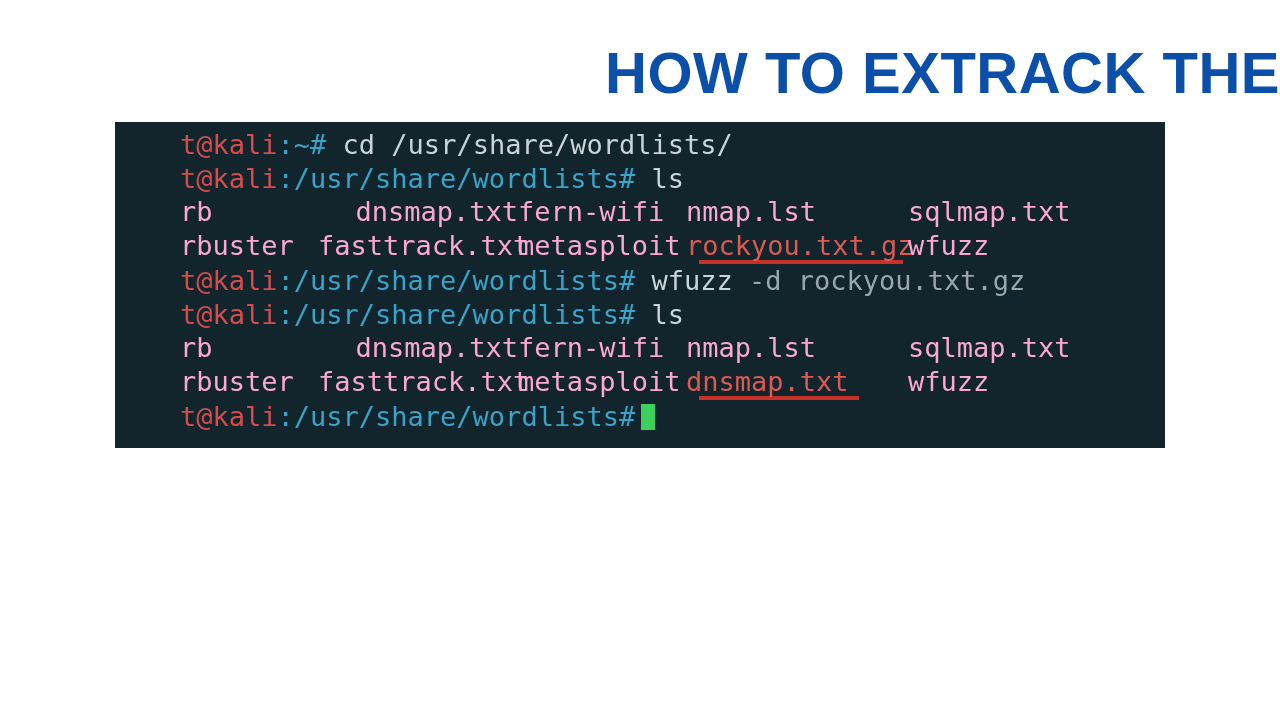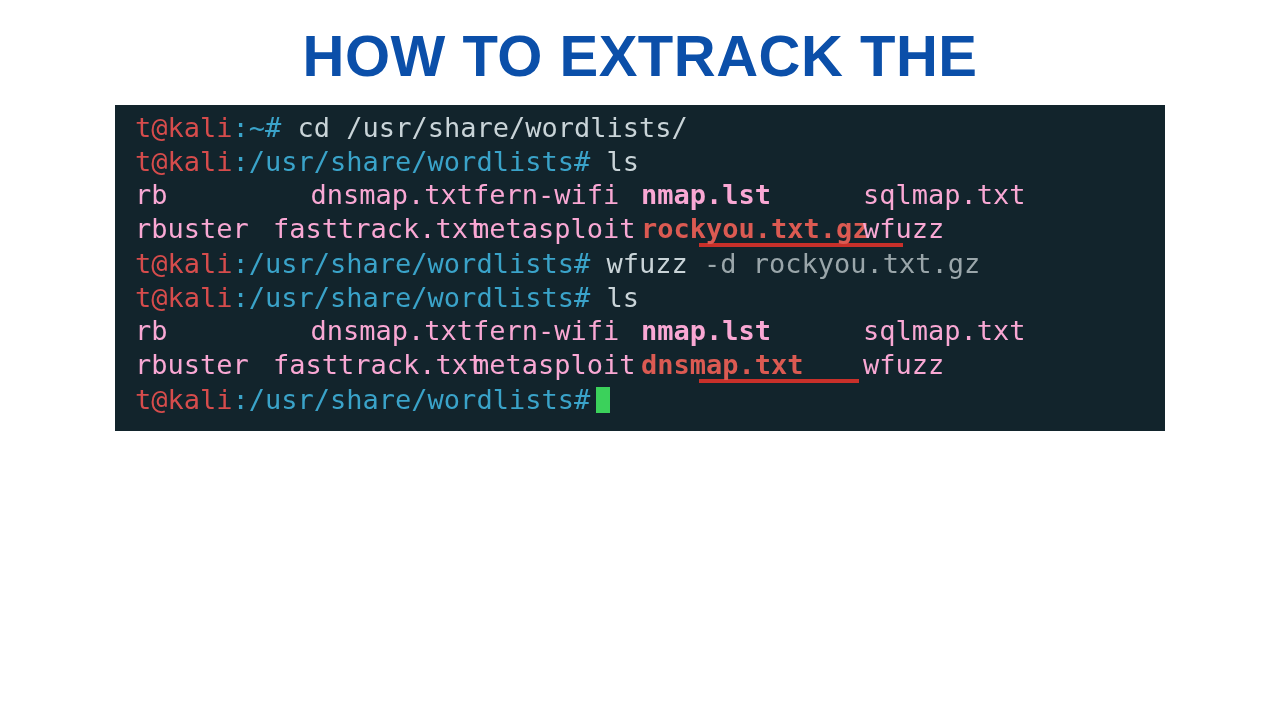--- a/index.html
+++ b/index.html
@@ -4,44 +4,44 @@
 <style>
   * { margin: 0; padding: 0; box-sizing: border-box; }
   body {
     width: 1280px;
     height: 720px;
     background: #ffffff;
     font-family: Arial, Helvetica, sans-serif;
     overflow: hidden;
   }
   .title {
-    text-align: center;
+    text-align: right;
     font-weight: 900;
     font-size: 58px;
     line-height: 1.05;
     color: #0b4fa9;
     letter-spacing: 0.5px;
-    padding-top: 26px;
+    padding-top: 43px;
     padding-bottom: 10px;
   }
   .term-wrap {
     width: 1050px;
     margin: 8px auto 0 auto;
   }
   .term {
     background: #12242c;
     color: #b8c4c8;
     font-family: "DejaVu Sans Mono", "Liberation Mono", Consolas, monospace;
     font-size: 27px;
     line-height: 1.25;
     padding: 6px 0 14px 0;
     overflow: hidden;
     filter: blur(0.4px);
   }
-  .row { white-space: pre; padding-left: 20px; }
+  .row { white-space: pre; padding-left: 20px; margin-left: 45px; }
   .user { color: #d64c4c; }
   .path { color: #3aa3c9; }
   .cmd  { color: #c9d4d8; }
   .flag { color: #9aa6aa; }
   .file { color: #f9a8d4; }
   .highlight { color: #db5a52; }
   .cursor {
     display: inline-block;
     width: 14px;
     height: 26px;
@@ -54,21 +54,21 @@
     height: 4px;
     background: #c8302a;
     margin-top: -3px;
   }
   .ul1 { width: 204px; margin-left: 584px; }
   .ul2 { width: 160px; margin-left: 584px; }
   
   .col1 { display:inline-block; width: 138px; }
   .col2 { display:inline-block; width: 200px; text-align: right; }
   .col3 { display:inline-block; width: 168px; }
-  .col4 { display:inline-block; width: 222px; font-weight: bold; }
+  .col4 { display:inline-block; width: 222px; }
 </style>
 </head>
 <body>
 
 <div class="title">
   <div>HOW TO EXTRACK THE</div>
 </div>
 
 <div class="term-wrap">
   <div class="term">

